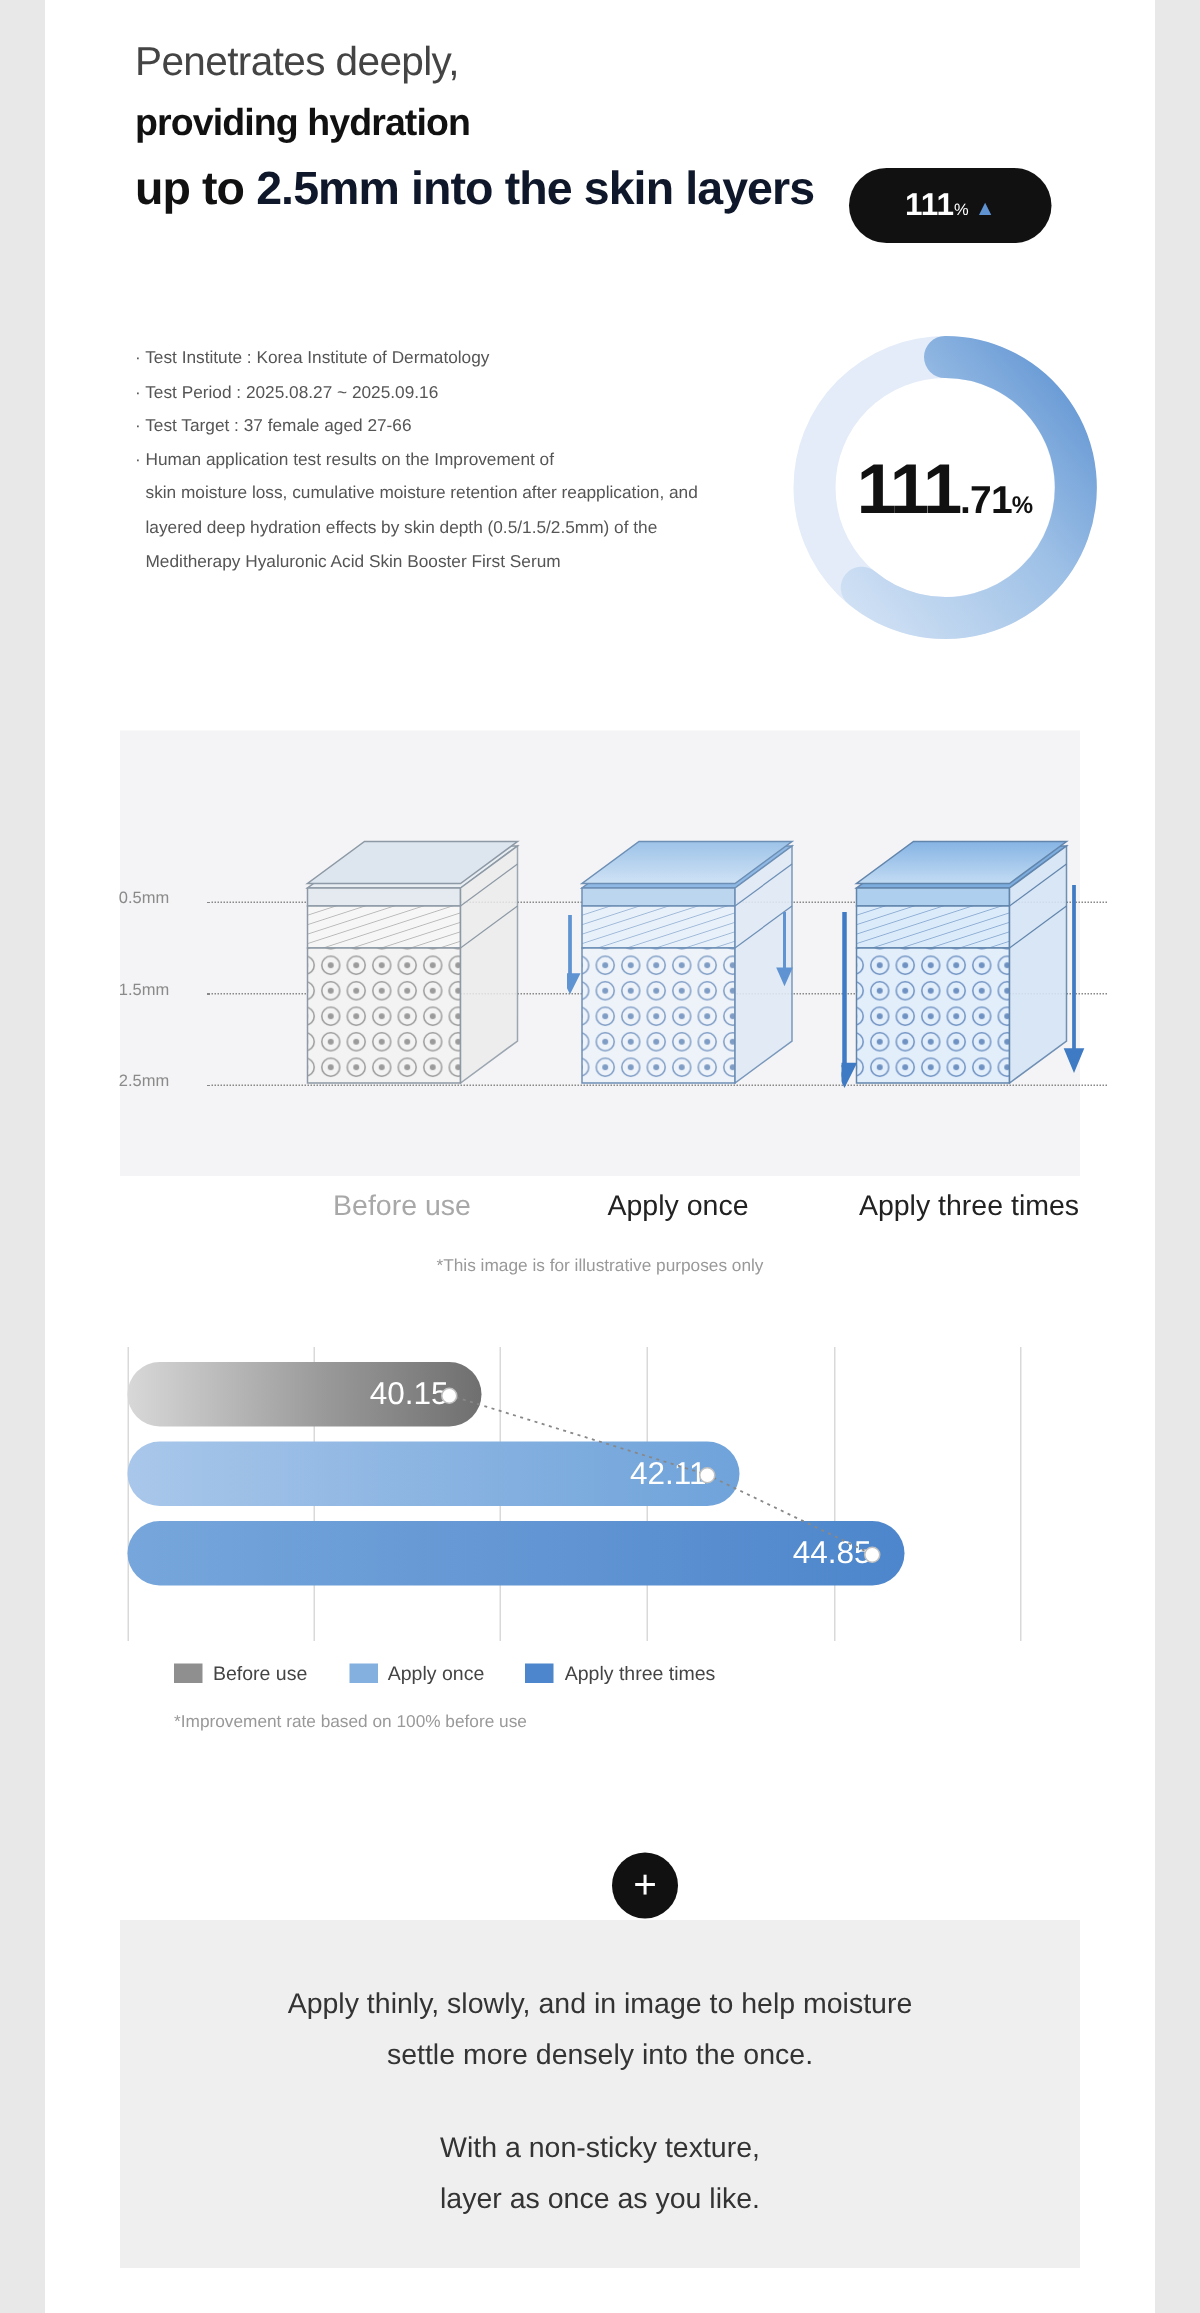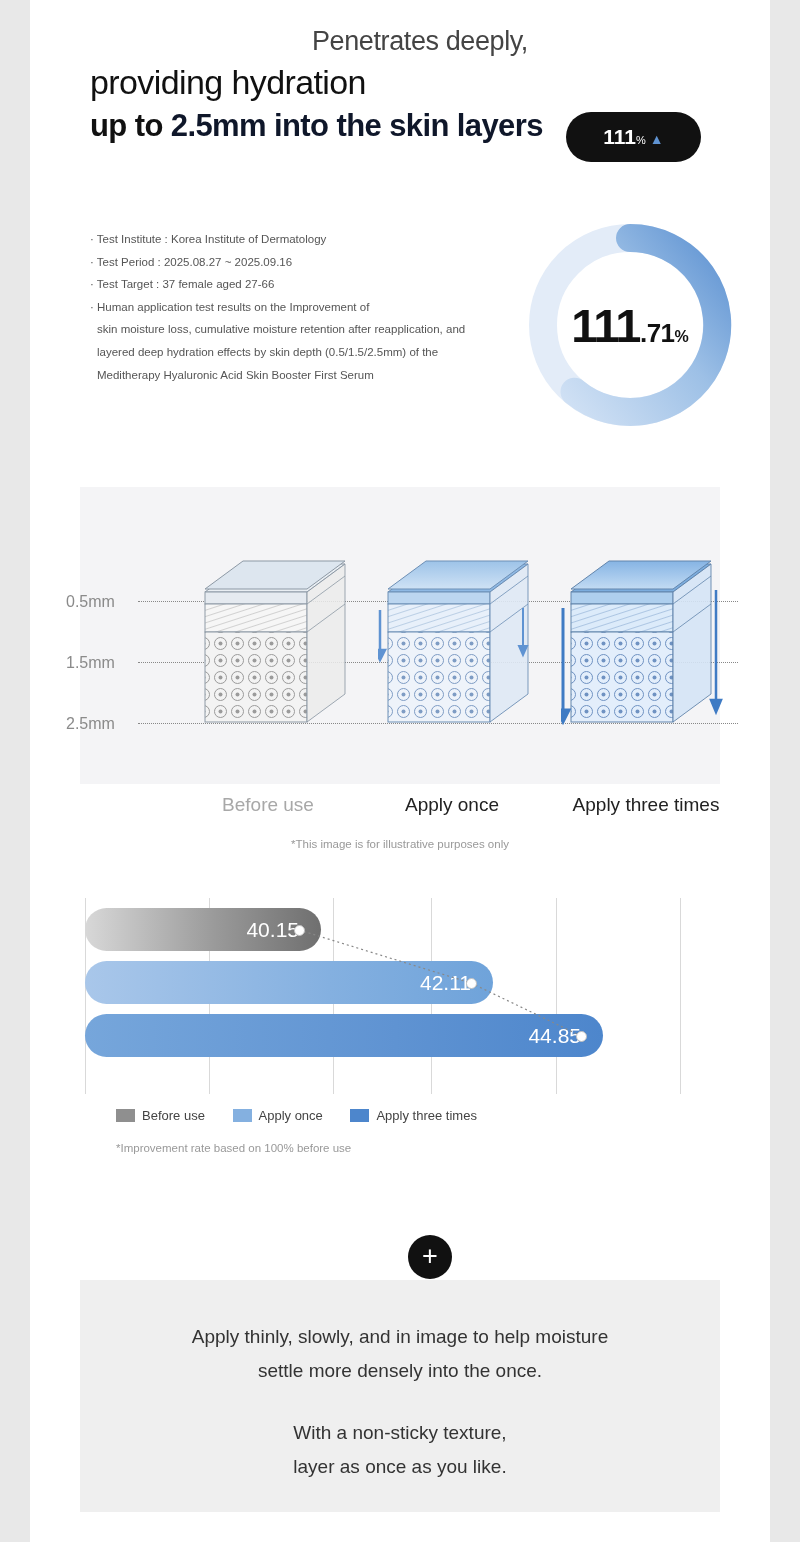--- a/index.html
+++ b/index.html
@@ -27,25 +27,24 @@
     position: absolute;
     left: 60px;
     top: 22px;
     width: 660px;
   }
   .headline .l1 {
     font-size: 27px;
     color: #444444;
     letter-spacing: -0.4px;
     line-height: 38px;
-    text-align: center;
   }
   .headline .l2 {
-    font-size: 34px;
-    font-weight: normal;
+    font-size: 25px;
+    font-weight: bold;
     color: #111111;
     letter-spacing: -0.6px;
     line-height: 44px;
   }
   .headline .l3 {
     font-size: 31px;
     font-weight: bold;
     color: #111111;
     letter-spacing: -0.6px;
     line-height: 44px;
@@ -117,23 +116,23 @@
   .skin-panel {
     position: absolute;
     left: 50px;
     top: 487px;
     width: 640px;
     height: 297px;
     background: #f4f4f6;
   }
   .depth-label {
     position: absolute;
-    font-size: 16px;
+    font-size: 11px;
     color: #8a8a8a;
-    text-align: left;
+    text-align: center;
     width: 60px;
   }
   .dl1 { left: 36px; top: 593px; }
   .dl2 { left: 36px; top: 654px; }
   .dl3 { left: 36px; top: 715px; }
 
   .dotline {
     position: absolute;
     left: 108px;
     width: 600px;

